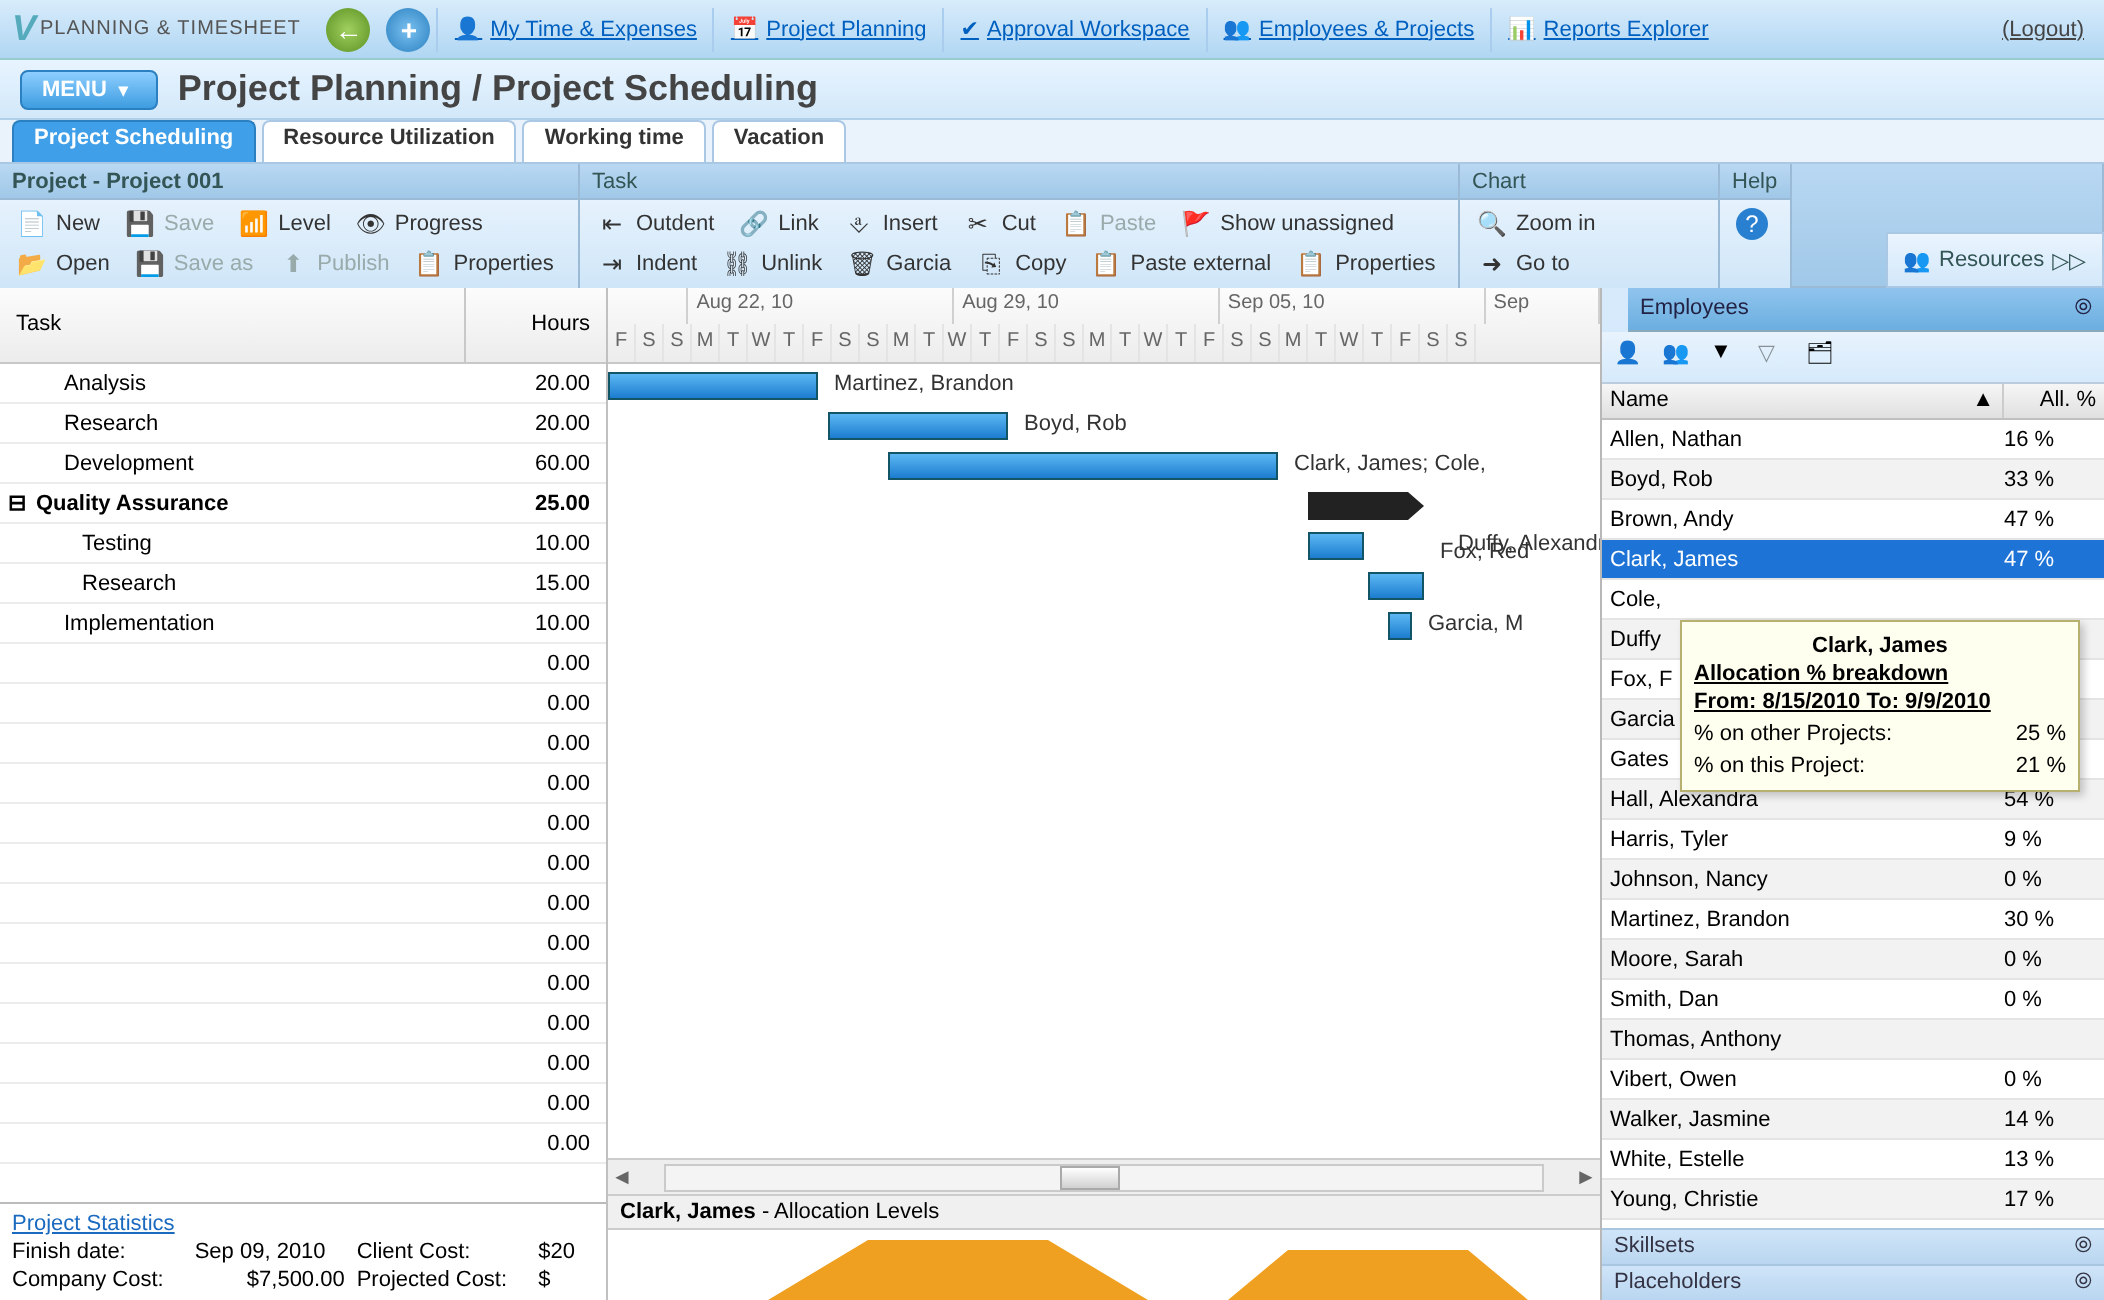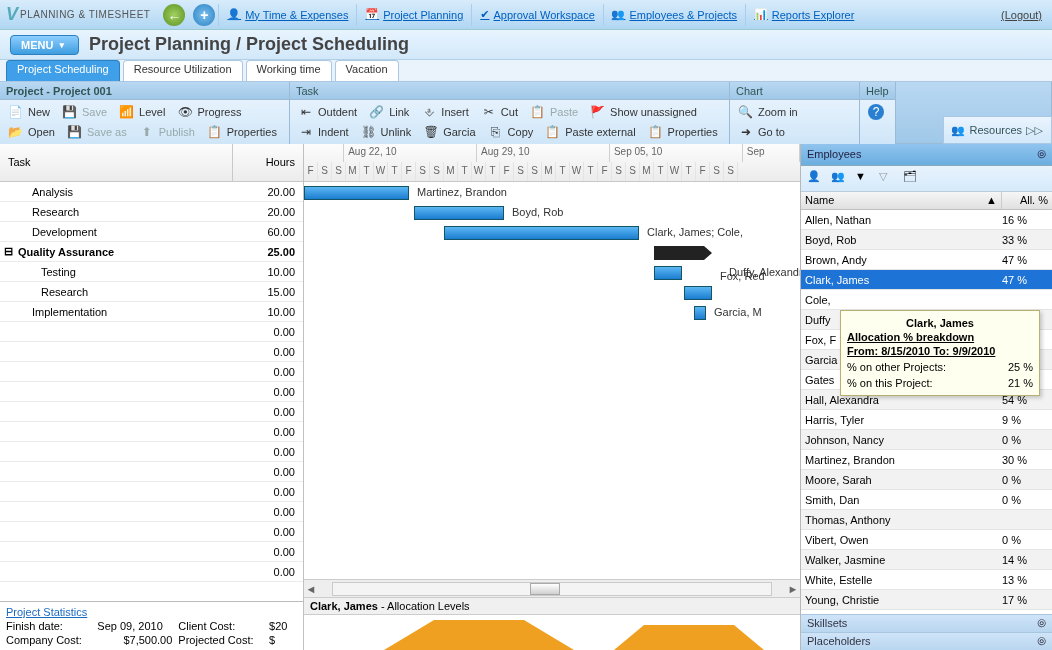--- a/index.html
+++ b/index.html
@@ -20,21 +20,21 @@
 .logout { margin-left:auto; margin-right:10px; color:#444; text-decoration:underline; }
 
 
 .titlebar { height:30px; background:linear-gradient(#e8f4ff,#d2e8f9); display:flex; align-items:center; border-bottom:1px solid #b0d0e8; }
 .menu-btn { margin:0 10px; background:linear-gradient(#8dceff,#3e9de0); color:#fff; border:1px solid #2a80c0; border-radius:4px; padding:3px 14px 3px 10px; display:flex; align-items:center; gap:6px; font-weight:bold; }
 .menu-btn::after{content:"▾"; font-size:9px;}
 .page-title { font-size:18px; color:#444; font-weight:bold; }
 
 
 .tabs { height:22px; background:#eaf3fc; display:flex; gap:3px; padding-left:6px; border-bottom:1px solid #aac8e4; }
-.tab { border:1px solid #aac8e4; border-bottom:none; border-radius:4px 4px 0 0; padding:2px 10px; background:#fff; color:#333; }
+.tab { border:1px solid #aac8e4; border-bottom:none; border-radius:4px 4px 0 0; padding:2px 10px; background:#fff; color:#333;font-weight:bold; }
 .tab.active { background:#3f9fe8; color:#fff; border-color:#2a80c0;}
 
 
 .toolbars { display:flex; }
 .tb-group { border-right:1px solid #9bbad6; }
 .tb-head { height:18px; background:linear-gradient(#b9d8f2,#a0c8e8); border-bottom:1px solid #9bbad6; padding-left:6px; color:#355; display:flex; align-items:center; }
 .tb-body { height:44px; background:linear-gradient(#e6f2fd,#cfe6f8); display:flex; flex-wrap:wrap; align-content:flex-start; padding:2px; }
 .tb-btn { display:flex; align-items:center; height:20px; padding:0 6px; color:#333; gap:4px; white-space:nowrap;}
 .tb-btn.dis { color:#9aa; }
 .tb-ic { width:16px; height:16px; display:inline-flex; align-items:center; justify-content:center; font-size:12px; }
@@ -71,21 +71,21 @@
 .gscroll { height:18px; background:#eee; border-top:1px solid #ccc; display:flex; align-items:center;}
 .gscroll .track{ flex:1; height:14px; margin:0 14px; background:#f4f4f4; border:1px solid #cacaca; position:relative;}
 .gscroll .thumb{ position:absolute; left:45%; width:30px; height:12px; background:linear-gradient(#fff,#d0d0d0); border:1px solid #aaa;}
 .gscroll .arr{ width:14px; text-align:center; color:#666;}
 .alloc-head{ height:18px; border-top:1px solid #ccc; border-bottom:1px solid #ccc; padding:2px 6px; background:#f0f0f0;}
 .alloc-body{ height:35px; background:#fff; position:relative;}
 .alloc-shape{ fill:#f0a020;}
 
 .right { width:252px; border-left:1px solid #b8b8b8; display:flex; flex-direction:column; background:linear-gradient(#d6eafc,#c9e1f7);}
 .res-tab { position:absolute; right:0; top:116px; height:28px; display:flex; align-items:center; padding:0 8px; background:linear-gradient(#eaf4fe,#d3e8fa); border:1px solid #aac8e4; font-size:11px; gap:4px;}
-.right-head { height:22px; background:linear-gradient(#90c4ee,#6baee0); color:#224; padding:4px 6px; border-bottom:1px solid #8ab; display:flex; justify-content:space-between;}
+.right-head { height:22px; background:linear-gradient(#90c4ee,#6baee0); color:#224; padding:4px 6px; border-bottom:1px solid #8ab; display:flex; justify-content:space-between;margin-left:13px;}
 .right-tools{ height:26px; background:linear-gradient(#e8f3fd,#d6eafb); display:flex; gap:6px; padding:4px 6px; border-bottom:1px solid #bcd;}
 .rt-ic{ width:18px; height:18px; }
 .emp-head{ height:18px; background:linear-gradient(#f6f6f6,#e0e0e0); display:flex; border-bottom:1px solid #c0c0c0;}
 .emp-head .n{ flex:1; padding:2px 4px; border-right:1px solid #ccc; display:flex; justify-content:space-between;}
 .emp-head .p{ width:50px; padding:2px 4px; text-align:right;}
 .emp-list{ flex:1; overflow:hidden; background:#fff;}
 .emp-row{ height:20px; display:flex; border-bottom:1px solid #e4e4e4; align-items:center;}
 .emp-row:nth-child(odd){ background:#f2f2f2;}
 .emp-row.sel{ background:#1e74d6; color:#fff;}
 .emp-row .n{ flex:1; padding-left:4px;}

